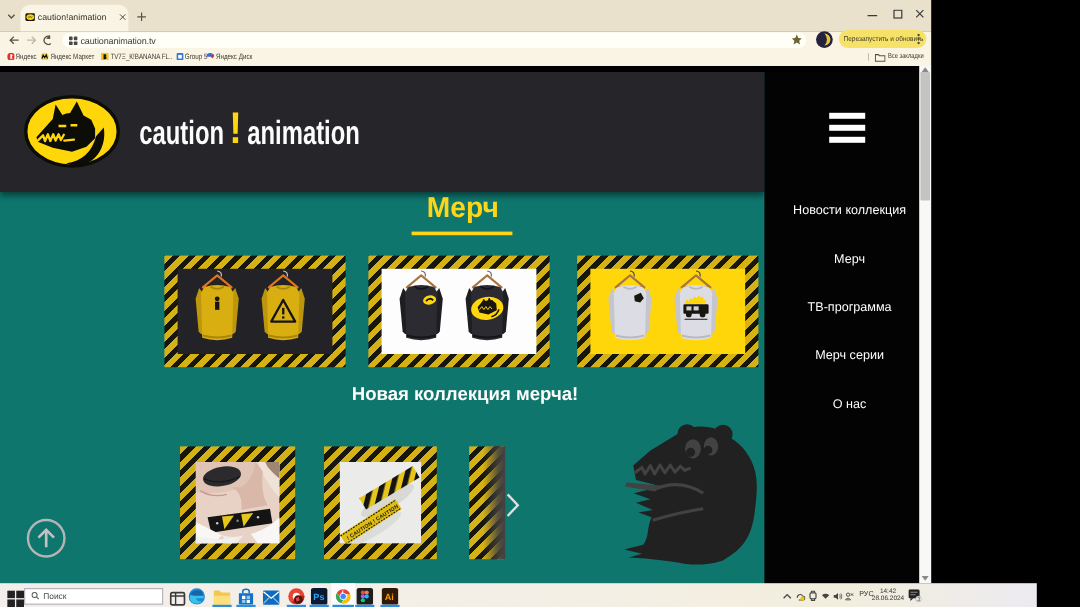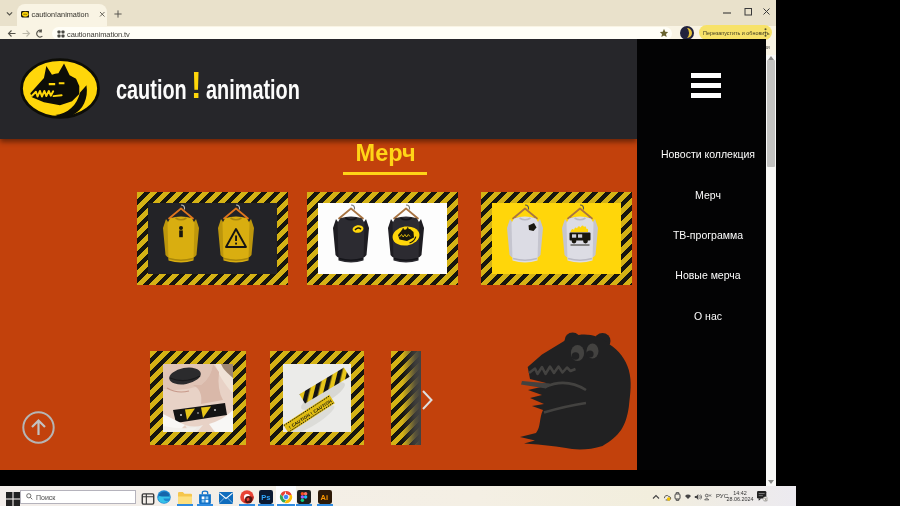--- a/index.html
+++ b/index.html
@@ -6,32 +6,32 @@
 html,body{width:900px;height:506px;background:#000;font-family:"Liberation Sans",sans-serif;overflow:hidden}
 .abs{position:absolute}
 #screen{position:absolute;left:0;top:0;width:776px;height:506px;background:#000}
 
 #tabbar{position:absolute;left:0;top:0;width:776px;height:26px;background:#e9e1cb}
 #tab{position:absolute;left:17px;top:4px;width:90px;height:22px;background:#f9f4e4;border-radius:8px 8px 0 0}
 #toolbar{position:absolute;left:0;top:26px;width:776px;height:14px;background:#f9f4e4}
 #bookmarks{position:absolute;left:0;top:40px;width:776px;height:15px;background:#f9f4e4;font-size:7.5px;color:#3c3a33}
 .bkt{position:absolute;top:43.5px;height:7px;line-height:7px;white-space:nowrap;font-size:6.5px;color:#3a3832;transform:scaleX(.8);transform-origin:left}
 
-#page{position:absolute;left:0;top:39px;width:766px;height:431px;background:#c2410c;overflow:hidden}
+#page{position:absolute;left:0;top:60px;width:766px;height:431px;background:#0f766e;overflow:hidden}
 #header{position:absolute;left:0;top:0;width:637px;height:100px;background:#26262a;box-shadow:0 3px 5px rgba(0,0,0,.45)}
 #sidebar{position:absolute;left:637px;top:0;width:129px;height:431px;background:#030304}
 .menuitem{position:absolute;left:0;width:142px;text-align:center;font-size:10.5px;color:#fdfdfd}
 #scrollbar{position:absolute;left:766px;top:55px;width:10px;height:431px;background:#f8f8f6}
 #sthumb{position:absolute;left:1px;top:5px;width:8px;height:107px;background:#c3c3c1;border-radius:1px}
 
 .tape{position:absolute;background:repeating-linear-gradient(135deg,#d4b215 0 5px,#17160f 5px 9.2px)}
 .inner{position:absolute;left:11px;top:11px;right:11px;bottom:11px}
 .inner2{position:absolute;left:13px;top:13px;right:13px;bottom:13px}
 
-#taskbar{position:absolute;left:0;top:486px;width:796px;height:20px;background:linear-gradient(90deg,#f3eeeb 0%,#f4efe4 60%,#f2eedd 82%,#eceaf0 100%)}
+#taskbar{position:absolute;left:0;top:486px;width:864px;height:20px;background:linear-gradient(90deg,#f3eeeb 0%,#f4efe4 60%,#f2eedd 82%,#eceaf0 100%)}
 #searchbox{position:absolute;left:20px;top:3.5px;width:116px;height:14px;background:#fff;border:1px solid #b5b3bc}
 .ticon{position:absolute;top:3px;width:14px;height:14px}
 .tline{position:absolute;top:17.5px;height:2px;background:#2f8be0}
 </style>
 </head>
 <body>
 <div id="screen">
 
   <div id="tabbar"></div>
   <svg class="abs" style="left:5px;top:9px" width="9" height="9" viewBox="0 0 12 12">
@@ -223,20 +223,21 @@
             <rect x="11" y="29.3" width="4.2" height="3.4" fill="#cfcfd6"></rect>
             <rect x="17" y="29.3" width="4.2" height="3.4" fill="#cfcfd6"></rect>
             <circle cx="13" cy="36" r="2.4" fill="#18160e"></circle>
             <circle cx="24.5" cy="36" r="2.4" fill="#18160e"></circle>
             <path d="M9.5 40 h19" stroke="#18160e" stroke-width=".9"></path>
           </g>
         </svg>
       </div>
     </div>
 
+    <div class="abs" style="left:145px;top:259.5px;width:485px;text-align:center;font-size:15.5px;font-weight:bold;color:#fdfdfd">Новая коллекция мерча!</div>
 
     <div class="tape" style="left:150px;top:312px;width:96px;height:94px">
       <div class="inner2">
         <svg width="70" height="68" viewBox="0 0 70 68">
           <rect width="70" height="68" fill="#e8d2c6"></rect>
           <path d="M52 0 H70 V30 Q60 18 56 10 Z" fill="#efe2d6"></path>
           <path d="M58 0 H70 V14 Q63 8 60 4 Z" fill="#9e8672"></path>
           <path d="M0 0 H50 Q48 14 38 21 Q20 28 0 25 Z" fill="#e0c4b6"></path>
           <ellipse cx="22" cy="12" rx="16" ry="8" fill="#2b2b2d" transform="rotate(-10 22 12)"></ellipse>
           <path d="M7 14 Q22 20 37 12" stroke="#1a1a1c" stroke-width="1.2" fill="none"></path>
@@ -306,21 +307,21 @@
 
     <div id="sidebar"></div>
     <div class="abs" style="left:691px;top:34px;width:30px;height:26px">
       <div style="position:absolute;top:0;width:30px;height:4.6px;background:#fff"></div>
       <div style="position:absolute;top:10px;width:30px;height:4.6px;background:#fff"></div>
       <div style="position:absolute;top:20px;width:30px;height:4.6px;background:#fff"></div>
     </div>
     <div class="menuitem" style="left:637px;top:109px">Новости коллекция</div>
     <div class="menuitem" style="left:637px;top:149.5px">Мерч</div>
     <div class="menuitem" style="left:637px;top:190px">ТВ-программа</div>
-    <div class="menuitem" style="left:637px;top:230px">Новые мерча</div>
+    <div class="menuitem" style="left:637px;top:230px">Мерч серии</div>
     <div class="menuitem" style="left:637px;top:271px">О нас</div>
   </div>
 
   <div id="scrollbar">
       <div id="sthumb"></div>
     <svg style="position:absolute;left:2px;top:1px" width="6" height="4" viewBox="0 0 6 4">
         <path d="M0 4 L3 0 L6 4 Z" fill="#8a8a88"></path>
       </svg>
     <svg style="position:absolute;left:2px;top:425px" width="6" height="4" viewBox="0 0 6 4">
         <path d="M0 0 L3 4 L6 0 Z" fill="#8a8a88"></path>

